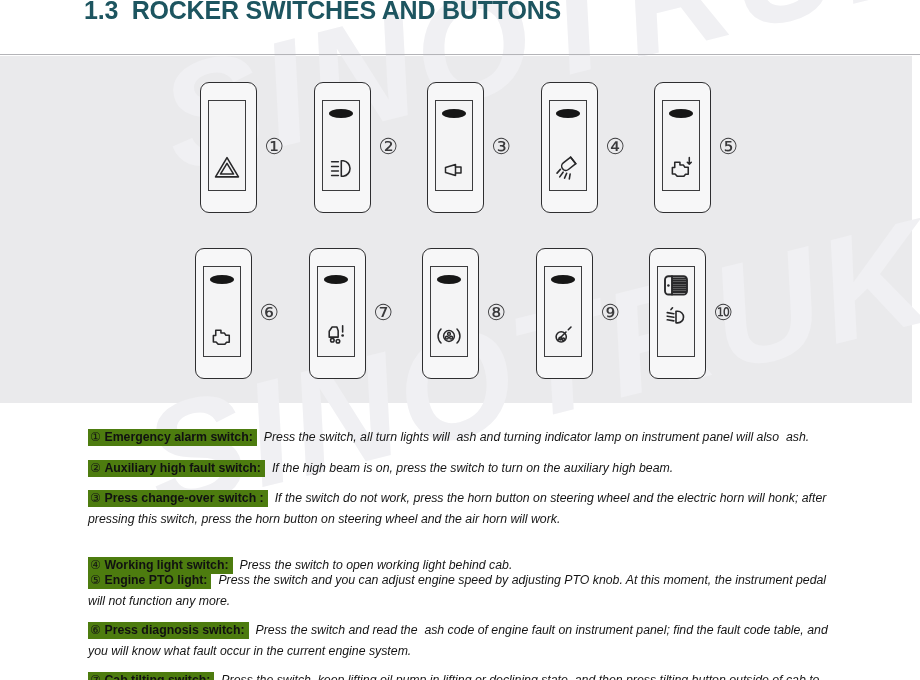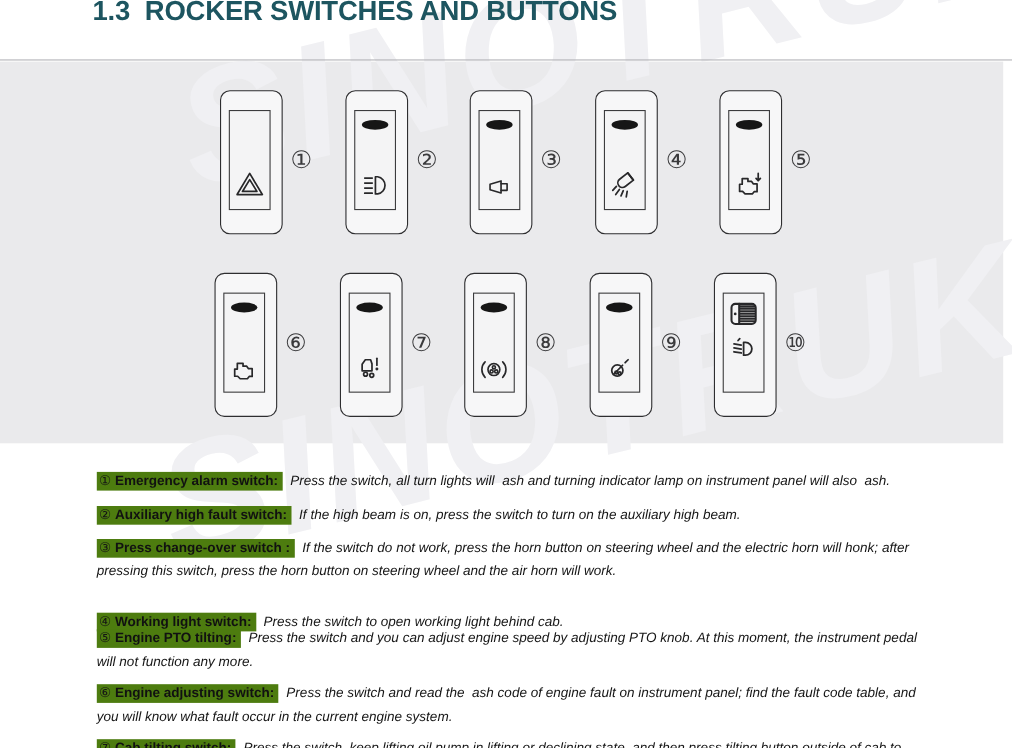--- a/index.html
+++ b/index.html
@@ -193,20 +193,20 @@
   <div class="text-wrap">
 
     <div class="desc-item d1"><span class="desc-label"><span class="desc-num">①</span> <b>Emergency alarm switch:</b></span><span class="desc-text">Press the switch, all turn lights will  ash and turning indicator lamp on instrument panel will also  ash.</span></div>
 
     <div class="desc-item d2"><span class="desc-label"><span class="desc-num">②</span> <b>Auxiliary high fault switch:</b></span><span class="desc-text">If the high beam is on, press the switch to turn on the auxiliary high beam.</span></div>
 
     <div class="desc-item d3"><span class="desc-label"><span class="desc-num">③</span> <b>Press change-over switch :</b></span><span class="desc-text">If the switch do not work, press the horn button on steering wheel and the electric horn will honk; after pressing this switch, press the horn button on steering wheel and the air horn will work.</span></div>
 
     <div class="desc-item d4"><span class="desc-label"><span class="desc-num">④</span> <b>Working light switch:</b></span><span class="desc-text">Press the switch to open working light behind cab.</span></div>
 
-    <div class="desc-item d5"><span class="desc-label"><span class="desc-num">⑤</span> <b>Engine PTO tilting:</b></span><span class="desc-text">Press the switch and you can adjust engine speed by adjusting PTO knob. At this moment, the instrument pedal will not function any more.</span></div>
-
-    <div class="desc-item d6"><span class="desc-label"><span class="desc-num">⑥</span> <b>Engine adjusting switch:</b></span><span class="desc-text">Press the switch and read the  ash code of engine fault on instrument panel; find the fault code table, and you will know what fault occur in the current engine system.</span></div>
+    <div class="desc-item d5"><span class="desc-label"><span class="desc-num">⑤</span> <b>Engine PTO light:</b></span><span class="desc-text">Press the switch and you can adjust engine speed by adjusting PTO knob. At this moment, the instrument pedal will not function any more.</span></div>
+
+    <div class="desc-item d6"><span class="desc-label"><span class="desc-num">⑥</span> <b>Press diagnosis switch:</b></span><span class="desc-text">Press the switch and read the  ash code of engine fault on instrument panel; find the fault code table, and you will know what fault occur in the current engine system.</span></div>
 
     <div class="desc-item d7"><span class="desc-label"><span class="desc-num">⑦</span> <b>Cab tilting switch:</b></span><span class="desc-text">Press the switch, keep lifting oil pump in lifting or declining state, and then press tilting button outside of cab to achieve</span></div>
 
   </div>
 </div>
 
 </body></html>

